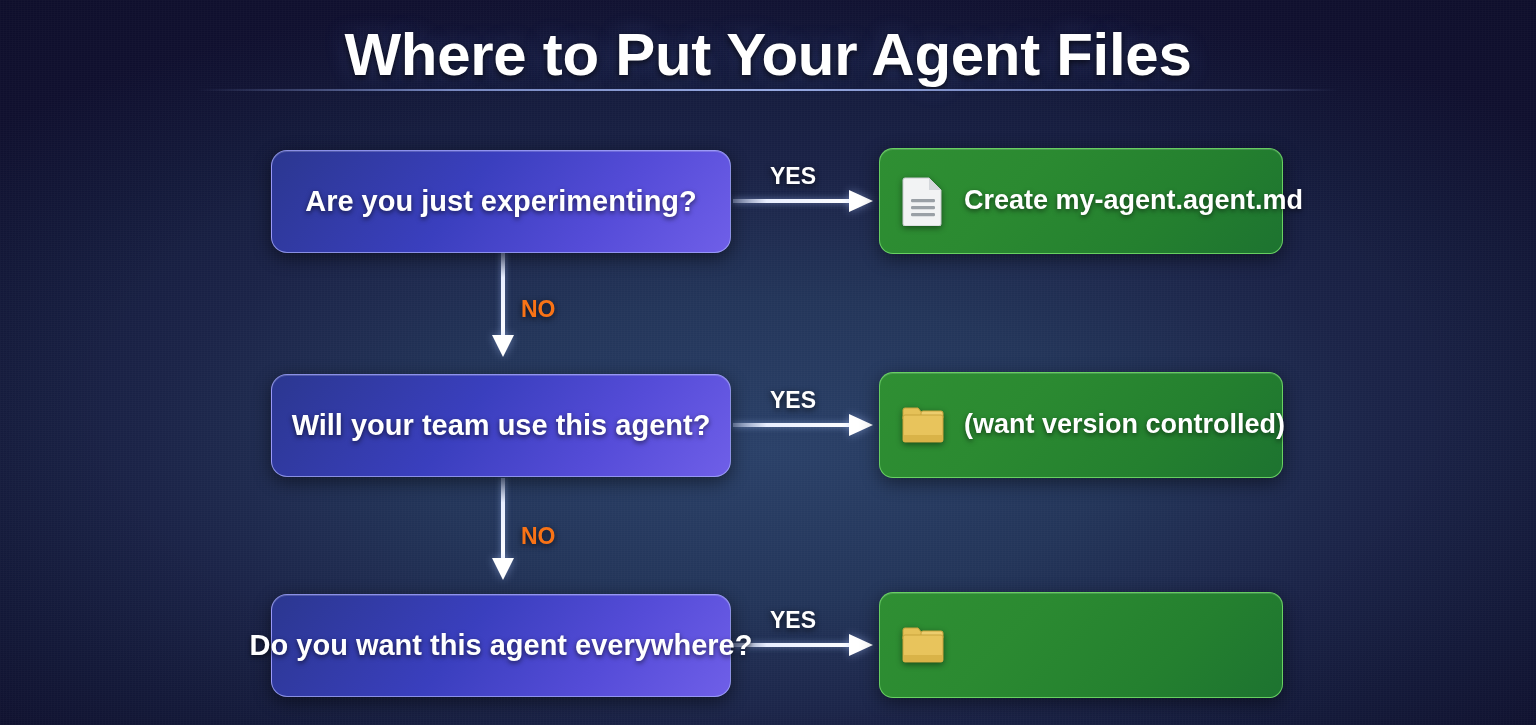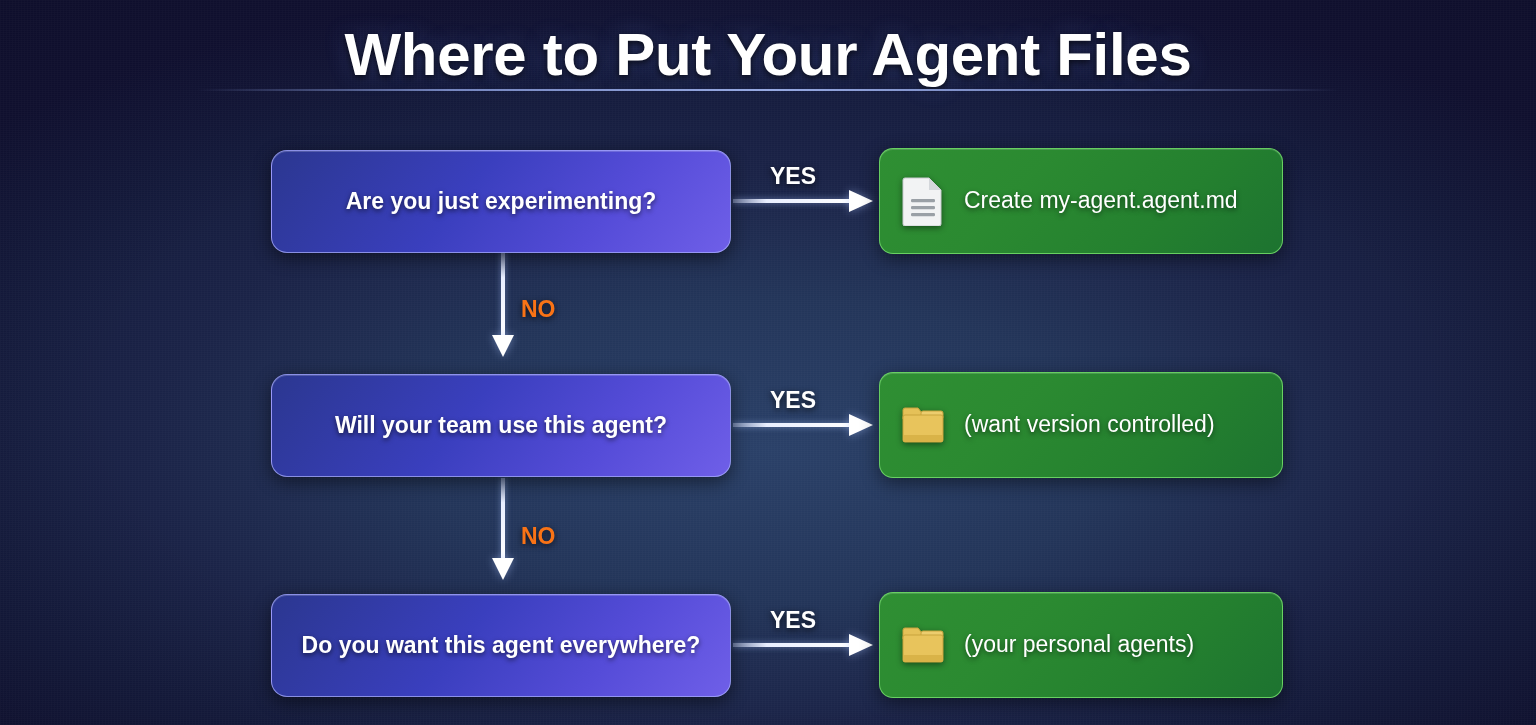--- a/index.html
+++ b/index.html
@@ -66,21 +66,21 @@
     top:-51px;
     border-radius:16px;
     background:linear-gradient(128deg, #2b3790 0%, #3a3fbe 42%, #554cd8 72%, #6f5fe8 100%);
     border:1.5px solid rgba(173,178,255,.72);
     box-shadow:0 5px 18px rgba(0,0,0,.48), inset 0 1px 0 rgba(255,255,255,.18);
     display:flex; align-items:center; justify-content:center;
     z-index:4;
   }
   .decision-label {
     color:#ffffff;
-    font-size:23px;
+    font-size:29px;
     font-weight:bold;
     text-shadow:0 2px 5px rgba(0,0,0,.6);
     white-space:nowrap;
   }
 
   
   .result {
     position:absolute;
     left:879px; width:404px;
     top:-53px;
@@ -88,22 +88,22 @@
     border-radius:14px;
     background:linear-gradient(135deg, #2f8f33 0%, #2b8a31 35%, #24802f 70%, #1d7330 100%);
     border:1.6px solid rgba(120,226,110,.8);
     box-shadow:0 5px 18px rgba(0,0,0,.45), inset 0 1px 0 rgba(255,255,255,.15);
     display:flex; align-items:center; gap:16px;
     padding:14px 16px 14px 18px;
     z-index:4;
   }
   .result-text {
     color:#ffffff;
-    font-size:23px;
-    font-weight:normal;
+    font-size:27px;
+    font-weight:bold;
     line-height:1.46;
     text-shadow:0 2px 5px rgba(0,0,0,.55);
   }
   .result-text span { display:block; white-space:nowrap; }
 
   
   .icon-wrap { flex:0 0 auto; width:50px; height:56px; display:flex; align-items:center; justify-content:center; }
   .icon-wrap svg { display:block; filter:drop-shadow(0 2px 3px rgba(0,0,0,.45)); }
 
   
@@ -257,16 +257,15 @@
   <div class="result">
     <div class="icon-wrap">
       <svg width="46" height="40" viewBox="0 0 46 40">
         <path d="M3 5 a2 2 0 0 1 2 -2 h13 l4 5 h4 v6 h-23 z" fill="#e5c158" stroke="#c8a33d" stroke-width="1"></path>
         <rect x="21" y="6" width="22" height="8" rx="2" fill="#eccd6e" stroke="#c8a33d" stroke-width="1"></rect>
         <path d="M3 12 a2 2 0 0 1 2 -2 h36 a2 2 0 0 1 2 2 v23 a2 2 0 0 1 -2 2 h-36 a2 2 0 0 1 -2 -2 z" fill="#e8c45c" stroke="#c8a33d" stroke-width="1"></path>
         <path d="M3 30 h40 v5 a2 2 0 0 1 -2 2 h-36 a2 2 0 0 1 -2 -2 z" fill="#d9b348"></path>
       </svg>
     </div>
     <div class="result-text">
-      <span>(your personal agents)</span>
     </div>
   </div>
 </div>
 
 </body></html>

